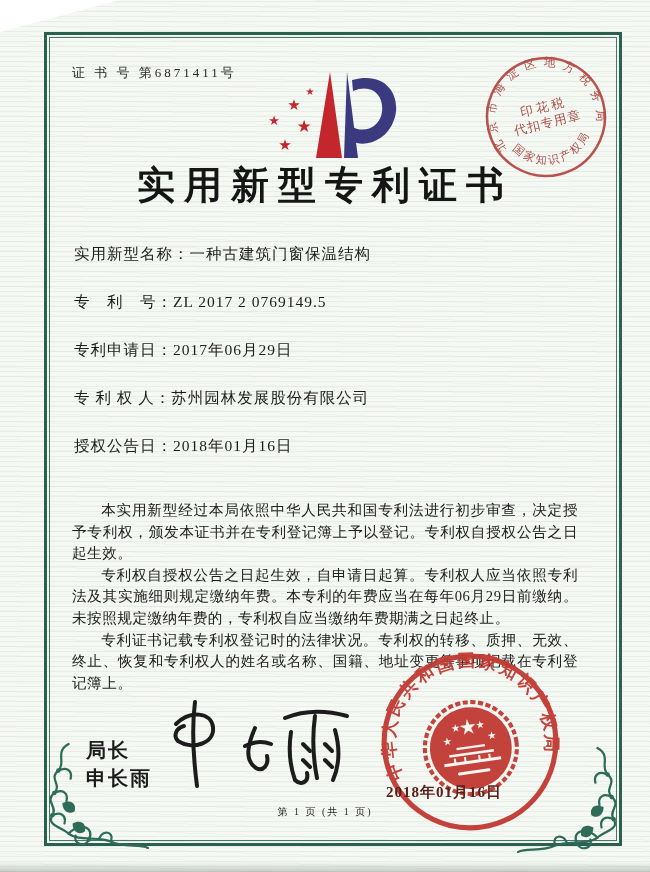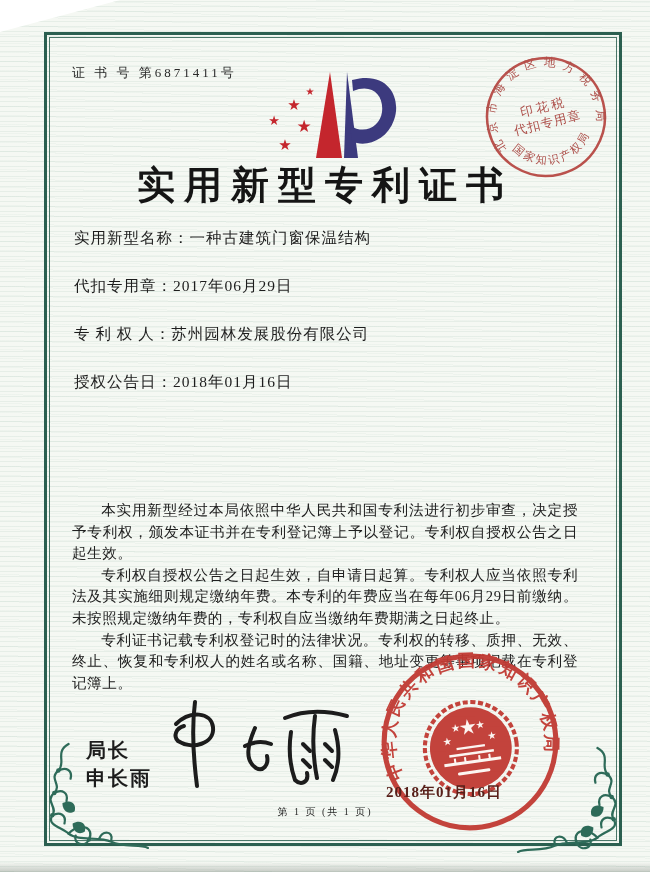--- a/index.html
+++ b/index.html
@@ -47,21 +47,21 @@
     position:absolute; left:481px; top:52px; width:130px; height:130px;
     transform:rotate(-14deg); opacity:.92;
   }
 
   .title {
     position:absolute; left:0; right:0; top:160px;
     text-align:center; font-size:38px; font-weight:bold;
     letter-spacing:9px; color:#151515;
   }
 
-  .fields { position:absolute; left:74px; top:228px; width:500px; }
+  .fields { position:absolute; left:74px; top:244px; width:500px; }
   .field-row { margin-bottom:28px; font-size:15.5px; color:#1d1d1d; line-height:20px; letter-spacing:1px; white-space:nowrap; }
   .field-label { color:#1d1d1d; }
   .field-value { color:#1d1d1d; }
 
   .body-text {
     position:absolute; left:72px; top:500px; width:506px;
     font-size:14.6px; line-height:1.48; color:#202020;
     text-align:justify; letter-spacing:.5px;
   }
   .body-text p { text-indent:2em; }
@@ -160,21 +160,24 @@
     </text>
   </svg>
 
   <div class="title">实用新型专利证书</div>
 
   <div class="fields">
     <div class="field-row">
       <span class="field-label">实用新型名称：</span><span class="field-value">一种古建筑门窗保温结构</span>
     </div>
     <div class="field-row">
-      <span class="field-label">代扣专用章：</span><span class="field-value">2017年06月29日</span>
+      <span class="field-label">专　利　号：</span><span class="field-value">ZL 2017 2 0769149.5</span>
+    </div>
+    <div class="field-row">
+      <span class="field-label">专利申请日：</span><span class="field-value">2017年06月29日</span>
     </div>
     <div class="field-row">
       <span class="field-label">专 利 权 人：</span><span class="field-value">苏州园林发展股份有限公司</span>
     </div>
     <div class="field-row">
       <span class="field-label">授权公告日：</span><span class="field-value">2018年01月16日</span>
     </div>
   </div>
 
   <div class="body-text">

